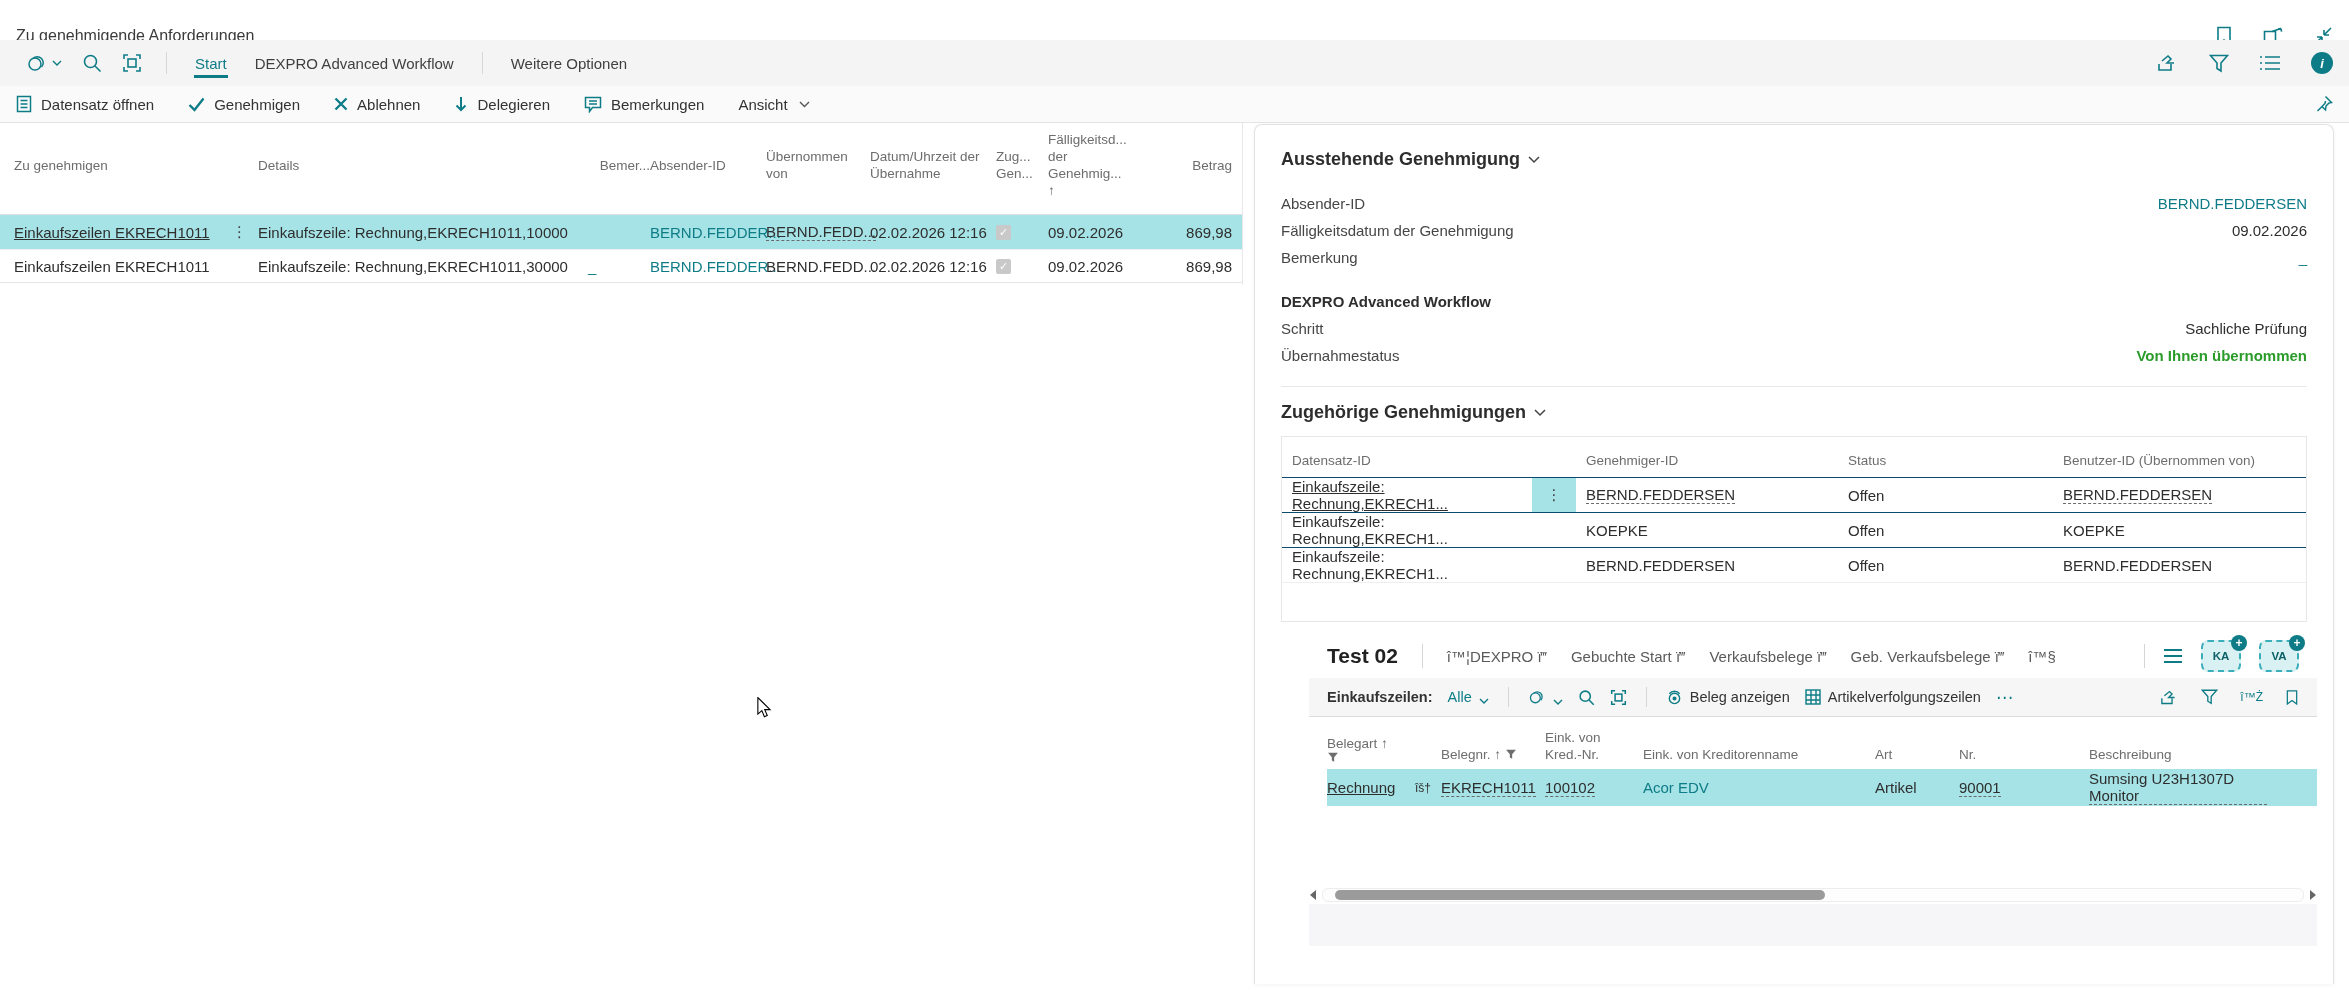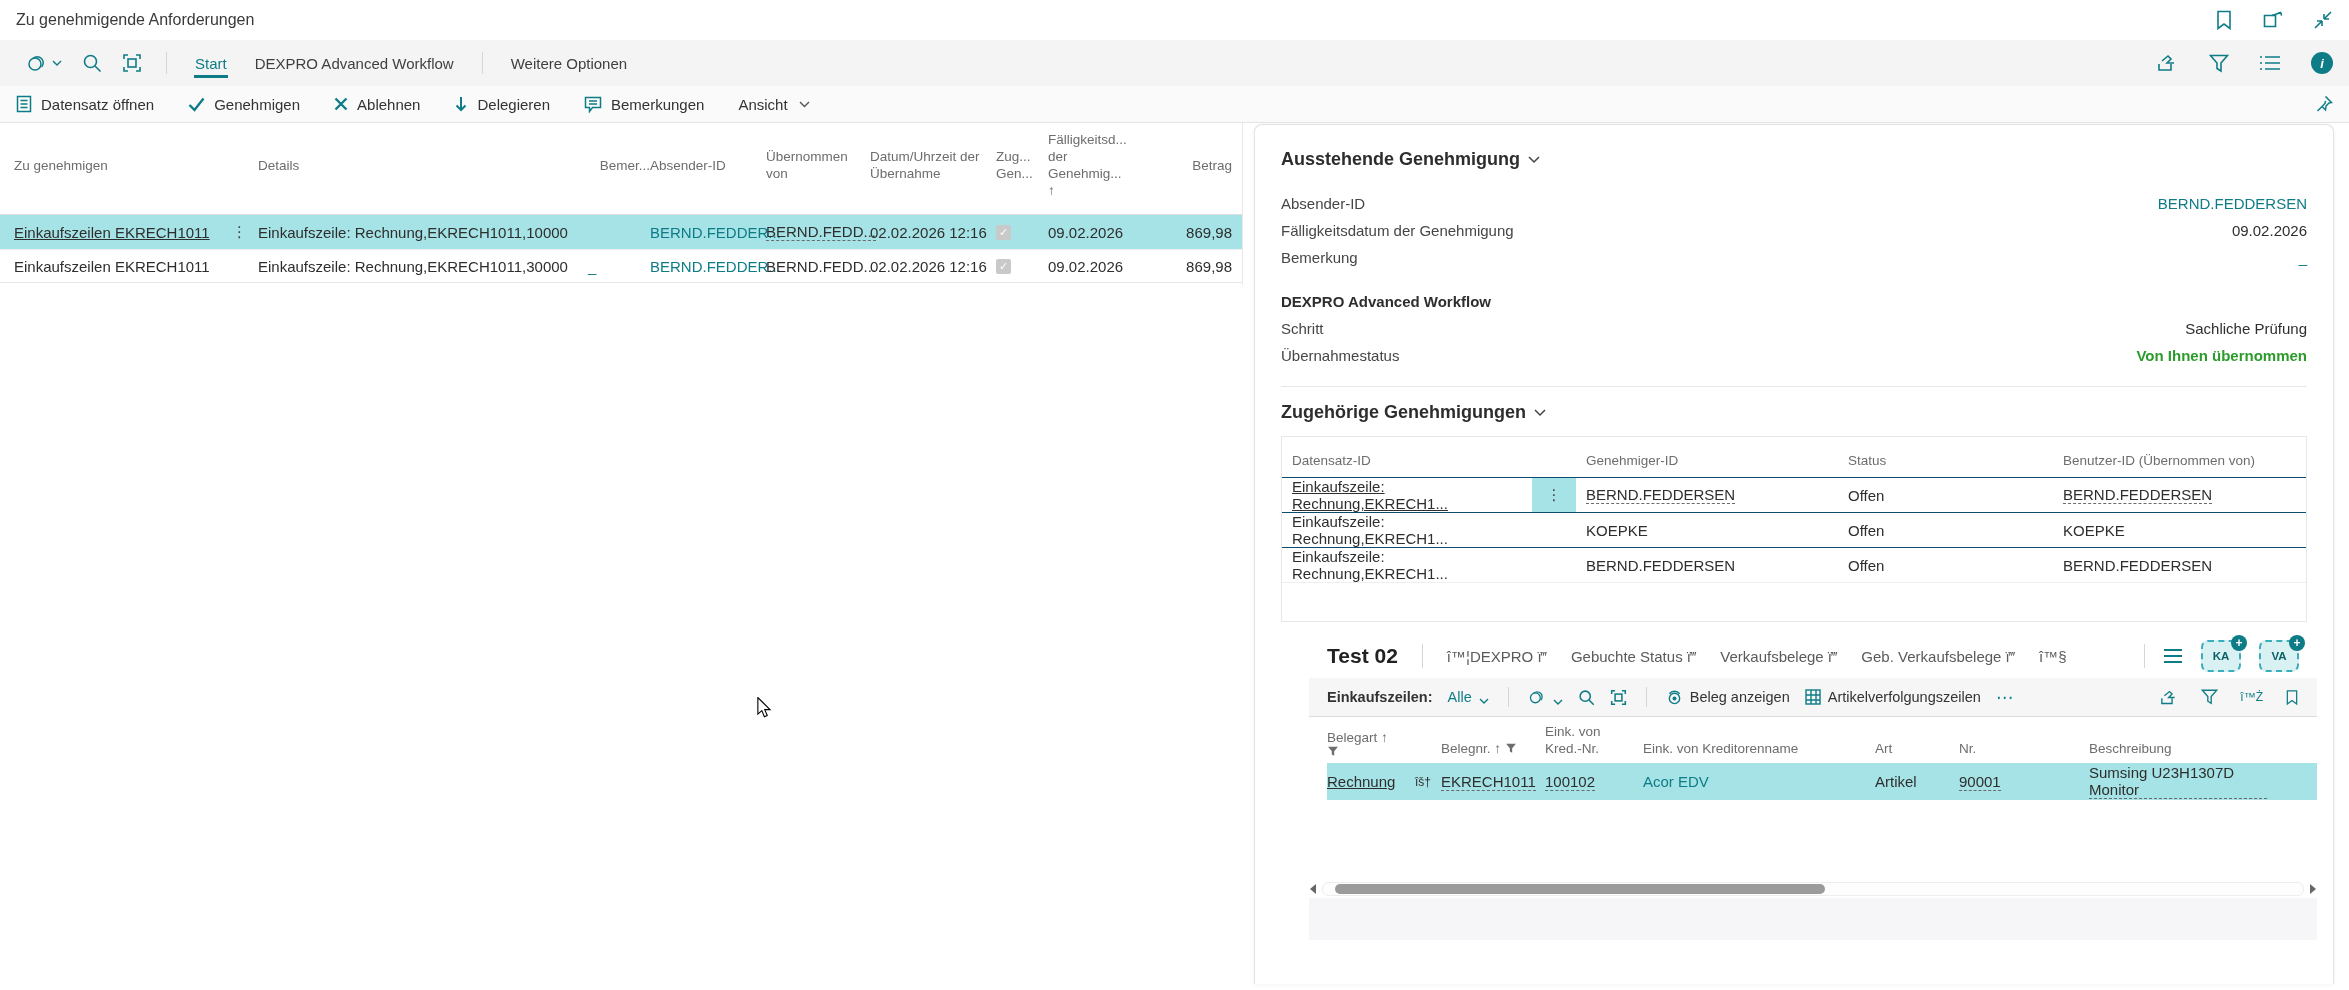--- a/index.html
+++ b/index.html
@@ -4,21 +4,21 @@
 <style>
   html,body{margin:0;padding:0;}
   body{
     width:2349px;height:990px;overflow:hidden;background:#fff;
     font-family:"Liberation Sans","DejaVu Sans",sans-serif;color:#2e2e2e;
     position:relative;
   }
   .icon svg{display:block}
   .teal{color:#0e7c87}
   
-  .titlebar{position:absolute;left:0;top:0;width:100%;height:40px;display:flex;align-items:center;
+  .titlebar{position:absolute;left:0;top:16px;width:100%;height:40px;display:flex;align-items:center;
     padding:0 16px;box-sizing:border-box;background:#fff;}
   .titlebar .tt{font-size:16px;color:#3a3a3a}
   .title-icons{margin-left:auto;display:flex;gap:30px;align-items:center;color:#0e7c87}
   
   .ribbon{position:absolute;left:0;top:40px;width:100%;height:46px;background:#f4f4f4;
     display:flex;align-items:center;padding:0 16px;box-sizing:border-box;}
   .vdiv{width:1px;height:22px;background:#d6d6d6;margin:0 14px}
   .ribbon .iconbtn{display:flex;align-items:center;gap:4px;margin:0 10px;color:#0e7c87}
   .rtab{font-size:15px;color:#3f3f3f;margin:0 13px;padding:11px 1px;position:relative;cursor:default}
   .rtab.active{color:#0e7c87}
@@ -92,21 +92,21 @@
     background:#0e7c87;color:#fff;font-size:12px;font-weight:700;display:flex;align-items:center;
     justify-content:center;line-height:1}
   .pv-toolbar{height:38px;background:#f6f6f6;border-bottom:1px solid #dcdcdc;display:flex;
     align-items:center;padding:0 18px;gap:15px;font-size:14.5px}
   .pv-toolbar .lbl{font-weight:700;color:#333}
   .pv-toolbar .tdiv{width:1px;height:20px;background:#d6d6d6;margin:0 4px}
   .pv-toolbar .titem{display:flex;align-items:flex-end;gap:7px;color:#333}
   .pv-toolbar .titem .icon{color:#0e7c87}
   .pv-tb-right{margin-left:auto;display:flex;gap:22px;align-items:center;color:#0e7c87}
   .pgrid{display:grid;grid-template-columns:88px 26px 104px 98px 232px 84px 130px 178px}
-  .pv-table{padding-left:18px;}
+  .pv-table{padding-left:18px;margin-top:6px}
   .phead{color:#6d6d6d;font-size:13.5px;line-height:17px}
   .phead .hc{display:flex;flex-direction:column;justify-content:flex-end;padding-bottom:6px;min-height:46px;box-sizing:border-box}
   .funnel{color:#6d6d6d}
   .prow{height:37px;background:#a6e3e6;font-size:15px}
   .prow>div{display:flex;align-items:center}
   .pv-scroll{margin-top:82px;display:flex;align-items:center;height:14px}
   .sb-arrow{color:#555}
   .sb-track{flex:1;height:12px;background:#fdfdfd;border:1px solid #ededed;border-radius:6px;
     position:relative;margin:0 5px}
   .sb-thumb{position:absolute;left:12px;top:1px;height:10px;width:50%;background:#9b9b9b;border-radius:5px}
@@ -457,21 +457,21 @@
     </div>
     <div class="relspacer"></div>
   </div>
 
 
   <div class="preview">
     <div class="pv-tabs">
       <span class="pv-title">Test 02</span>
       <span class="pv-vdiv"></span>
       <span class="pv-tab">î™¦DEXPRO ï‴</span>
-      <span class="pv-tab">Gebuchte Status ï‴</span>
+      <span class="pv-tab">Gebuchte Start ï‴</span>
       <span class="pv-tab">Verkaufsbelege ï‴</span>
       <span class="pv-tab">Geb. Verkaufsbelege ï‴</span>
       <span class="pv-tab">î™§</span>
       <div class="pv-right">
         <span class="pv-vdiv"></span>
         <span class="icon teal">
           <svg width="20" height="14" viewBox="0 0 20 14" fill="none" stroke="currentColor" stroke-width="1.8">
               <path d="M1 1h18M1 7h18M1 13h18"></path>
             </svg>
         </span>

